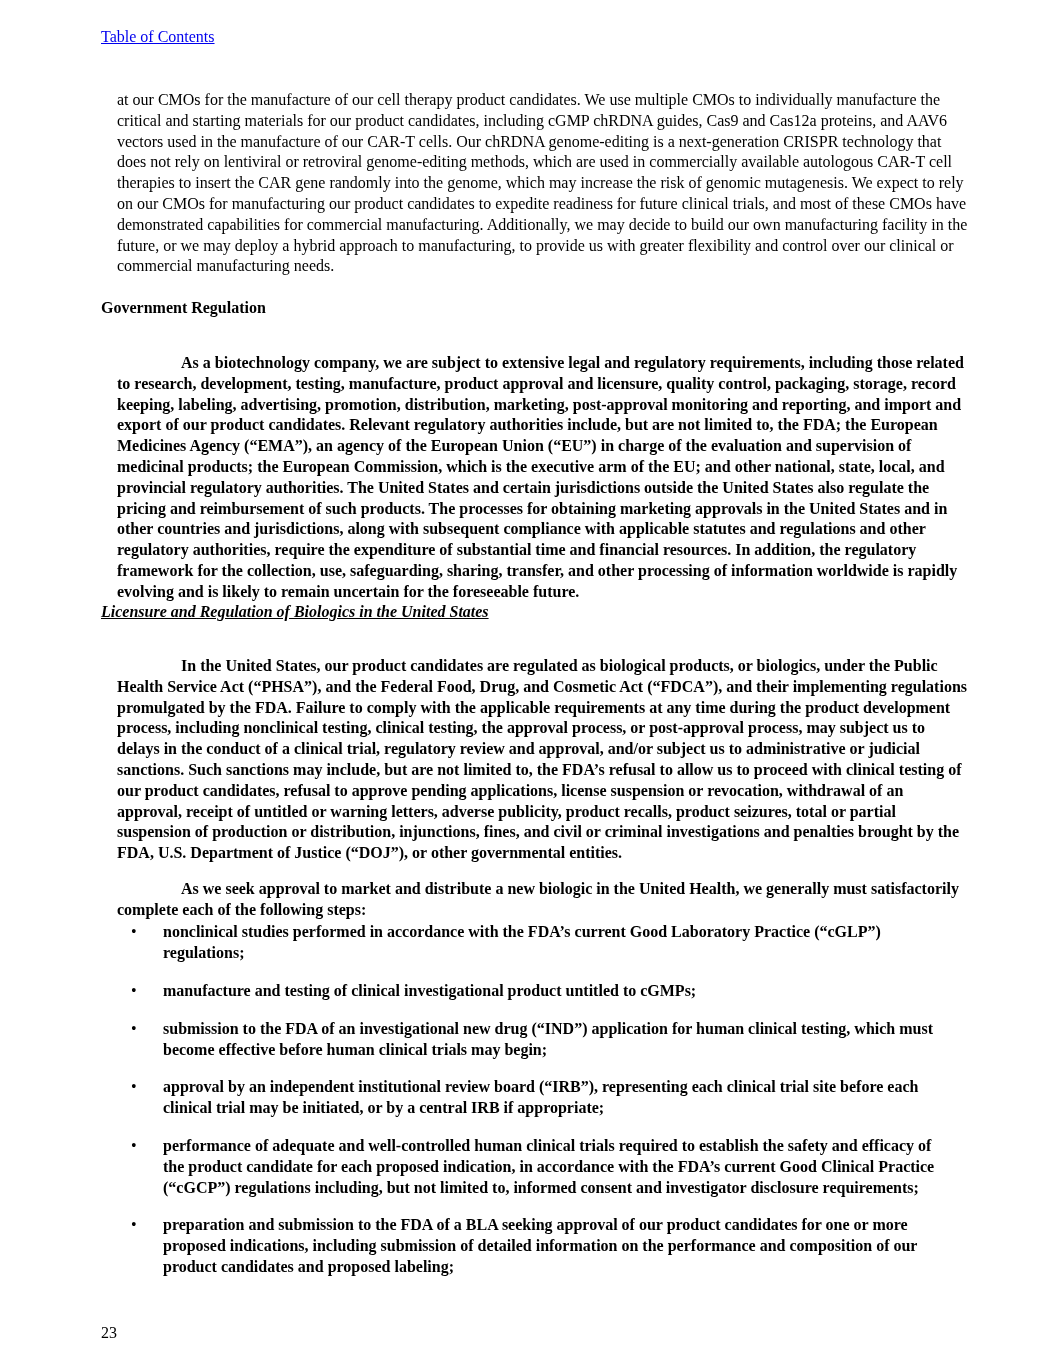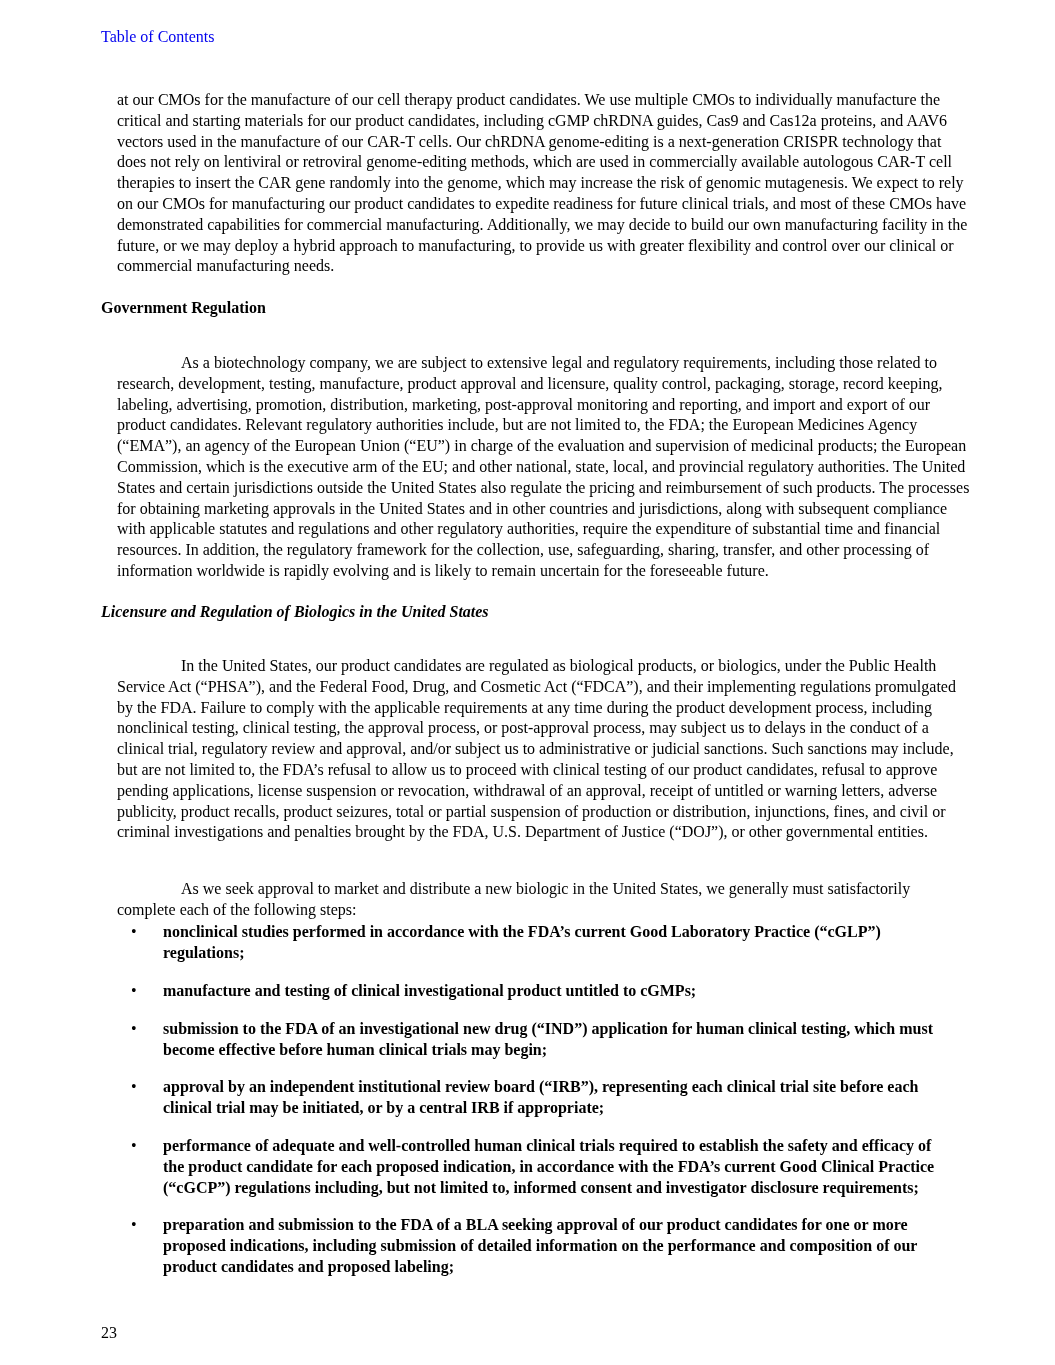--- a/index.html
+++ b/index.html
@@ -4,49 +4,49 @@
 <style>
   html, body { margin: 0; padding: 0; background: #ffffff; }
   body {
     width: 1055px; height: 1365px; position: relative; overflow: hidden;
     font-family: "Liberation Serif", "DejaVu Serif", serif;
     font-size: 16px; line-height: 20.8px; color: #000000;
   }
   .page { position: absolute; left: 101px; top: 0; width: 854px; }
   .toc-link {
     position: absolute; left: 0; top: 27px;
-    color: #0000ee; cursor: pointer;
+    color: #0000ee; text-decoration: underline; cursor: pointer;
   }
   .para { position: absolute; left: 0; width: 854px; margin: 16px; text-align: left; }
-  .indent { text-indent: 64px; }
+  .indent { text-indent: 64px; font-weight: bold; }
   .heading-bold { position: absolute; left: 0; font-weight: bold; margin: 0; }
   .heading-italic { position: absolute; left: 0; font-weight: bold; font-style: italic; margin: 0; }
   .bullet-item { position: absolute; left: 0; width: 854px; }
   .bullet-mark { position: absolute; left: 30px; top: 0; }
   .bullet-text { position: absolute; left: 62px; top: 0; width: 792px; font-weight: bold; }
   .page-number { position: absolute; left: 0; width: 854px; top: 1323px; text-align: left; }
 </style>
 </head>
 <body>
 
 <div class="page">
 
   <a class="toc-link">Table of Contents</a>
 
   <p class="para" style="top:74px;">at our CMOs for the manufacture of our cell therapy product candidates. We use multiple CMOs to individually manufacture the critical and starting materials for our product candidates, including cGMP chRDNA guides, Cas9 and Cas12a proteins, and AAV6 vectors used in the manufacture of our CAR-T cells. Our chRDNA genome-editing is a next-generation CRISPR technology that does not rely on lentiviral or retroviral genome-editing methods, which are used in commercially available autologous CAR-T cell therapies to insert the CAR gene randomly into the genome, which may increase the risk of genomic mutagenesis. We expect to rely on our CMOs for manufacturing our product candidates to expedite readiness for future clinical trials, and most of these CMOs have demonstrated capabilities for commercial manufacturing. Additionally, we may decide to build our own manufacturing facility in the future, or we may deploy a hybrid approach to manufacturing, to provide us with greater flexibility and control over our clinical or commercial manufacturing needs.</p>
 
   <p class="heading-bold" style="top:298px;text-align:center;">Government Regulation</p>
 
   <p class="para indent" style="top:337px;">As a biotechnology company, we are subject to extensive legal and regulatory requirements, including those related to research, development, testing, manufacture, product approval and licensure, quality control, packaging, storage, record keeping, labeling, advertising, promotion, distribution, marketing, post-approval monitoring and reporting, and import and export of our product candidates. Relevant regulatory authorities include, but are not limited to, the FDA; the European Medicines Agency (“EMA”), an agency of the European Union (“EU”) in charge of the evaluation and supervision of medicinal products; the European Commission, which is the executive arm of the EU; and other national, state, local, and provincial regulatory authorities. The United States and certain jurisdictions outside the United States also regulate the pricing and reimbursement of such products. The processes for obtaining marketing approvals in the United States and in other countries and jurisdictions, along with subsequent compliance with applicable statutes and regulations and other regulatory authorities, require the expenditure of substantial time and financial resources. In addition, the regulatory framework for the collection, use, safeguarding, sharing, transfer, and other processing of information worldwide is rapidly evolving and is likely to remain uncertain for the foreseeable future.</p>
 
-  <p class="heading-italic" style="top:602px;">Licensure and Regulation of Biologics in the United States</p>
+  <p class="heading-italic" style="top:602px;text-decoration:underline;">Licensure and Regulation of Biologics in the United States</p>
 
   <p class="para indent" style="top:640px;">In the United States, our product candidates are regulated as biological products, or biologics, under the Public Health Service Act (“PHSA”), and the Federal Food, Drug, and Cosmetic Act (“FDCA”), and their implementing regulations promulgated by the FDA. Failure to comply with the applicable requirements at any time during the product development process, including nonclinical testing, clinical testing, the approval process, or post-approval process, may subject us to delays in the conduct of a clinical trial, regulatory review and approval, and/or subject us to administrative or judicial sanctions. Such sanctions may include, but are not limited to, the FDA’s refusal to allow us to proceed with clinical testing of our product candidates, refusal to approve pending applications, license suspension or revocation, withdrawal of an approval, receipt of untitled or warning letters, adverse publicity, product recalls, product seizures, total or partial suspension of production or distribution, injunctions, fines, and civil or criminal investigations and penalties brought by the FDA, U.S. Department of Justice (“DOJ”), or other governmental entities.</p>
 
-  <p class="para indent" style="top:863px;">As we seek approval to market and distribute a new biologic in the United States, we generally must satisfactorily complete each of the following steps:</p>
+  <p class="para indent" style="top:863px;">As we seek approval to market and distribute a new biologic in the United Health, we generally must satisfactorily complete each of the following steps:</p>
 
   <div class="bullet-item" style="top:922px;">
     <span class="bullet-mark">•</span>
     <span class="bullet-text">nonclinical studies performed in accordance with the FDA’s current Good Laboratory Practice (“cGLP”) regulations;</span>
   </div>
 
   <div class="bullet-item" style="top:981px;">
     <span class="bullet-mark">•</span>
     <span class="bullet-text">manufacture and testing of clinical investigational product untitled to cGMPs;</span>
   </div>

